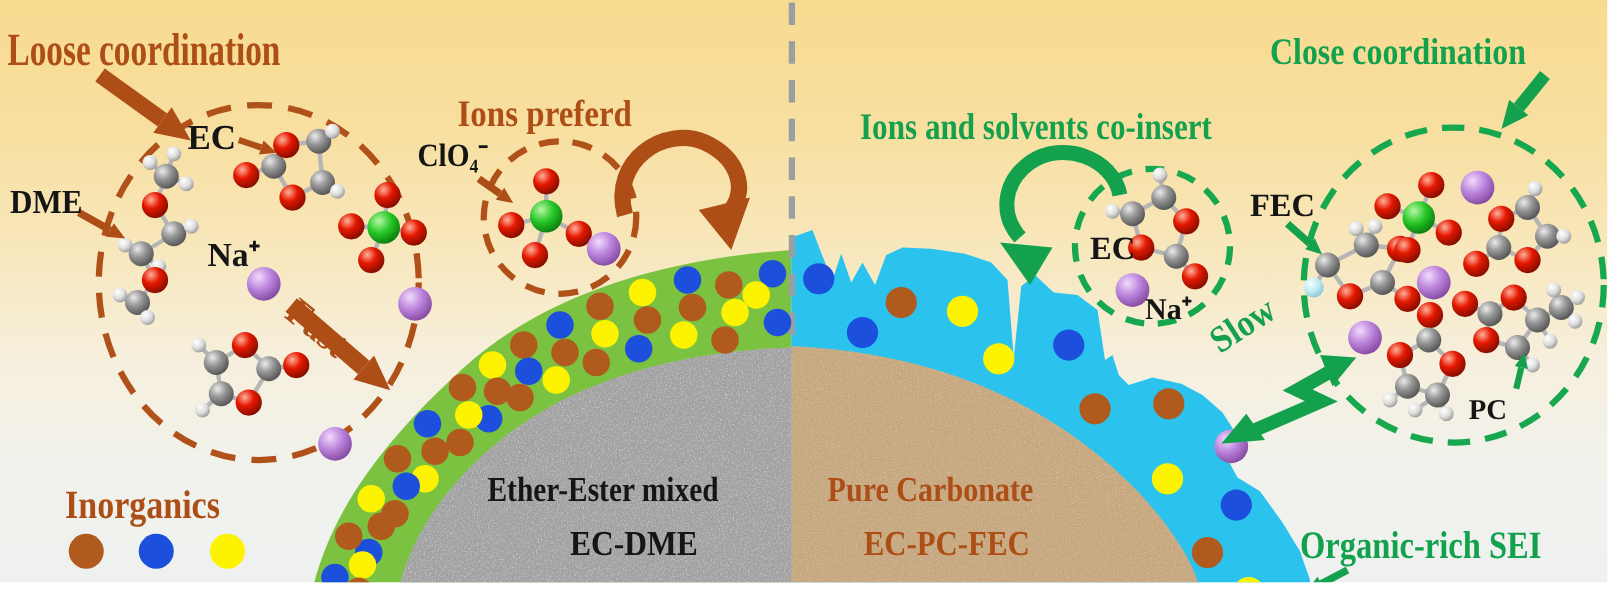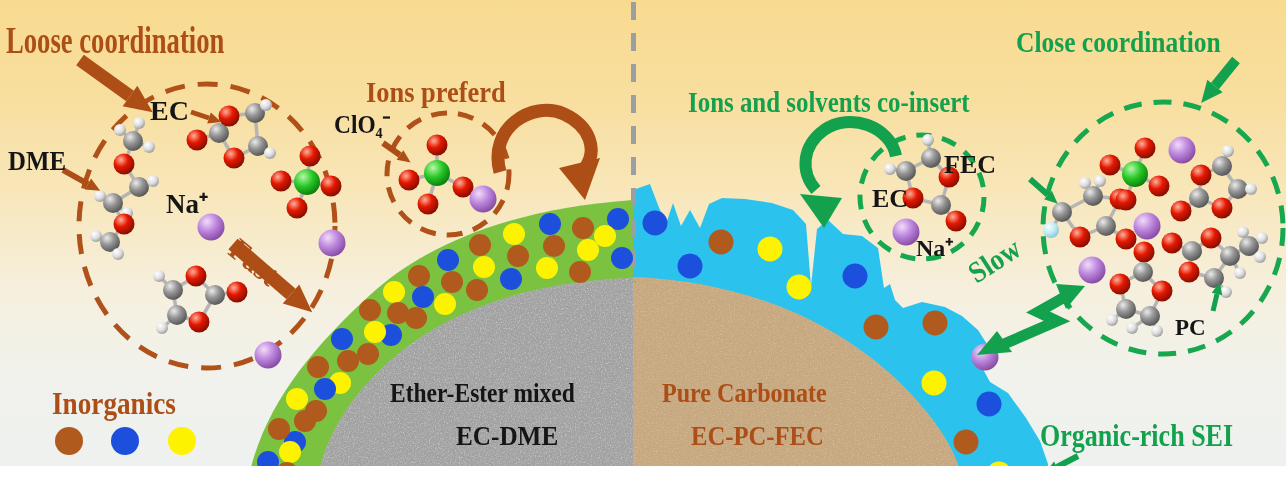--- a/index.html
+++ b/index.html
@@ -22,21 +22,21 @@
   #lbl-fast{left:243px;top:233px;font-size:31px;transform:rotate(39deg) scaleX(.95);}
   #lbl-inorganics{left:52px;top:387px;font-size:32px;transform:scaleX(.85);}
   #lbl-ether-ester{left:390px;top:379px;font-size:28px;transform:scaleX(.84);}
   #lbl-ec-dme{left:456px;top:422px;font-size:28px;transform:scaleX(.9);}
   #lbl-pure-carbonate{left:662px;top:379px;font-size:28px;transform:scaleX(.86);}
   #lbl-ec-pc-fec{left:691px;top:422px;font-size:28px;transform:scaleX(.88);}
   #lbl-ions-solvents{left:688px;top:87px;font-size:30px;transform:scaleX(.83);}
   #lbl-close{left:1016px;top:27px;font-size:30px;transform:scaleX(.85);}
   #lbl-ec-right{left:872px;top:186px;font-size:26px;}
   #lbl-na-right{left:916px;top:236px;font-size:24px;}
-  #lbl-fec{left:944px;top:152px;font-size:26px;}
+  #lbl-fec{left:1000px;top:152px;font-size:26px;}
   #lbl-pc{left:1175px;top:316px;font-size:23px;}
   #lbl-slow{left:963px;top:263px;font-size:30px;transform:rotate(-33deg) scaleX(.9);}
   #lbl-organic{left:1040px;top:420px;font-size:31px;transform:scaleX(.84);}
 </style>
 </head>
 <body>
 
 <div id="stage">
 
 <svg id="fig" width="1286" height="486" viewBox="0 0 1286 486">

